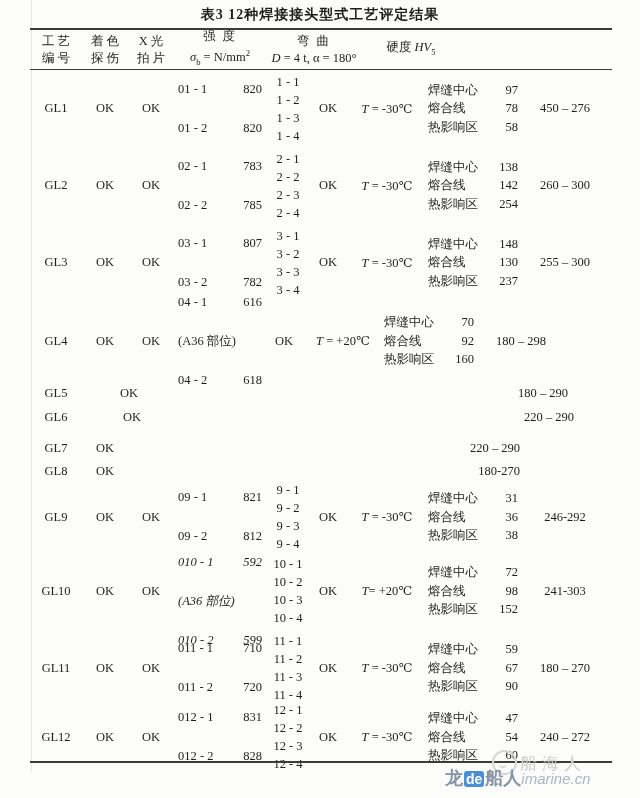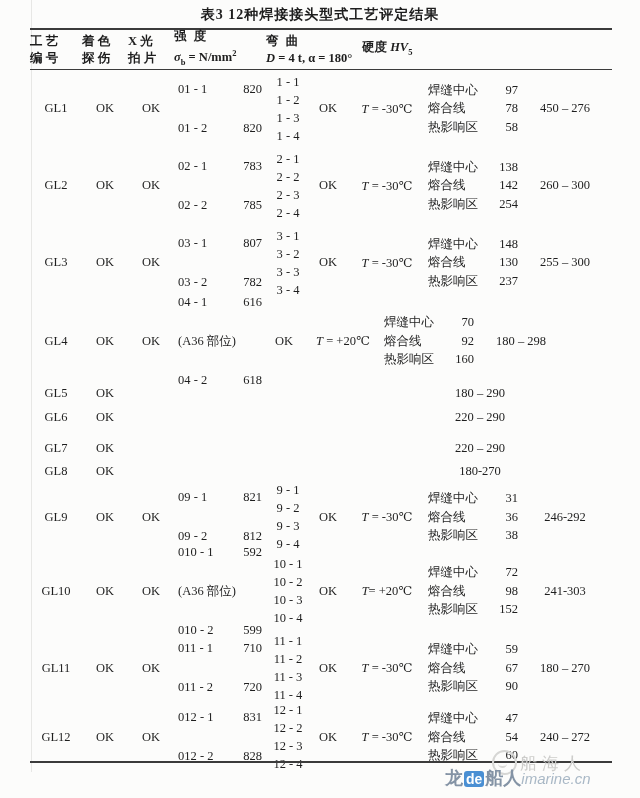--- a/index.html
+++ b/index.html
@@ -9,44 +9,44 @@
          font-weight:bold;font-size:14px;letter-spacing:1px;}
   .rule{position:absolute;left:30px;width:582px;background:#3b3b3b;}
   .rule-top{top:28px;height:2px;}
   .rule-mid{top:69px;height:1px;}
   .rule-bot{top:761px;height:2px;}
   .leftline{position:absolute;left:31px;top:0;width:1px;height:772px;background:#e7e7e5;}
 
   
   .hdr{position:absolute;top:30px;left:30px;width:582px;height:39px;
        display:flex;align-items:center;font-size:12.5px;}
-  .hc{flex:none;text-align:left;line-height:17px;font-weight:bold;}
+  .hc{flex:none;text-align:center;line-height:17px;}
   .hc.id{width:52px}.hc.pt{width:46px}.hc.xr{width:46px}
   .hc.st{width:92px}.hc.bd{width:96px}.hc.im{width:152px}.hc.hd{width:98px}
   .hdr .two{letter-spacing:2px;}
   .ital{font-style:italic;}
   sub,sup{font-size:0.68em;}
   .ovl{font-style:italic;text-decoration:overline;}
 
   
   .tbody{position:absolute;top:70px;left:30px;width:582px;font-size:12.5px;}
   .row{display:flex;align-items:center;}
   .c{flex:none;text-align:center;}
   .c.id{width:52px}.c.pt{width:46px}.c.xr{width:46px}
   .c.st{width:92px}.c.bn{width:44px}.c.bo{width:36px}
   .c.it{width:82px}.c.iv{width:92px}.c.hd{width:90px}
   .stack{display:flex;flex-direction:column;justify-content:center;gap:20px;}
-  .row.gl10 .c.st .stack{height:76px;justify-content:center;}
+  .row.gl10 .c.st .stack{height:76px;justify-content:flex-start;font-style:italic;}
   .sline{display:flex;justify-content:space-between;width:84px;margin:0 auto;line-height:19px;}
   .sline.note{justify-content:flex-start;}
   .bn .bline{line-height:18px;}
   .iv{text-align:left;}
   .iv .iline{display:flex;justify-content:space-between;width:90px;line-height:18.5px;}
   .row.short{height:23px;}
-  .row.short .c.mv{width:80px;margin-left:312px;text-align:center;}
+  .row.short .c.mv{width:80px;margin-left:312px;text-align:right;}
 
   
   .wm-ghost{position:absolute;left:520px;top:752px;color:#cdcdcb;font-size:17px;
             letter-spacing:5px;white-space:nowrap;}
   .wm-circle{position:absolute;left:492px;top:750px;width:21px;height:21px;
              border:2px solid #d6d6d4;border-radius:50%;}
   .wm-circle::after{content:"";position:absolute;left:4px;top:9px;width:9px;height:5px;
              border-bottom:2px solid #d8d8d6;border-radius:0 0 8px 8px;}
   .wm-brand{position:absolute;left:445px;top:766px;white-space:nowrap;
             font-family:"Liberation Sans","DejaVu Sans",sans-serif;}
@@ -242,26 +242,26 @@
             <span>熔合线</span>
             <span>92</span>
           </div>
           <div class="iline">
             <span>热影响区</span>
             <span>160</span>
           </div>
         </div>
         <div class="c hd">180 – 298</div>
       </div>
-      <div class="row short gl5" style="height: 24px;">
+      <div class="row short gl5" style="height: 24px; gap: 24px;">
         <div class="c id">GL5</div>
         <div class="c pt">OK</div>
         <div class="c mv">180 – 290</div>
       </div>
-      <div class="row short gl6" style="height: 24px;">
+      <div class="row short gl6" style="height: 24px; gap: 27px;">
         <div class="c id">GL6</div>
         <div class="c pt">OK</div>
         <div class="c mv">220 – 290</div>
       </div>
       <div class="row short gl7" style="height: 23px; margin-top: 8px;">
         <div class="c id">GL7</div>
         <div class="c pt">OK</div>
         <div class="c mv">220 – 290</div>
       </div>
       <div class="row short gl8" style="height: 23px;">

